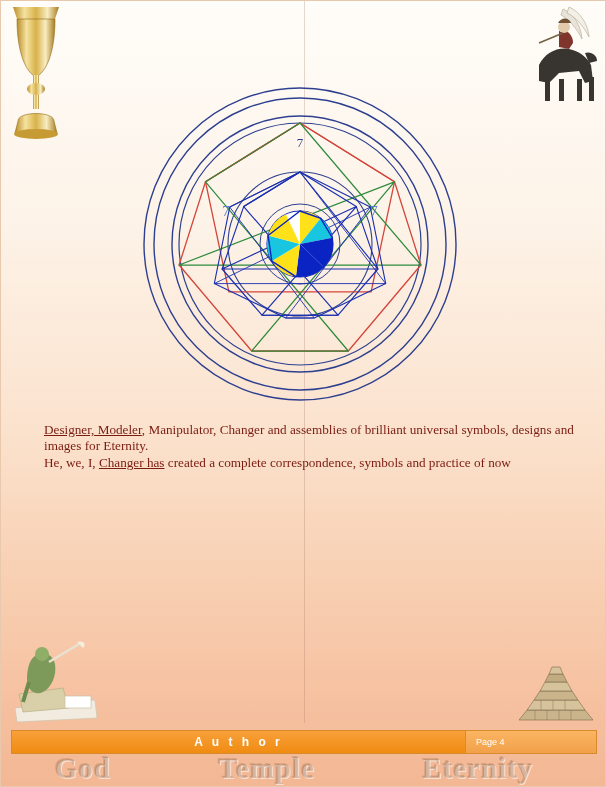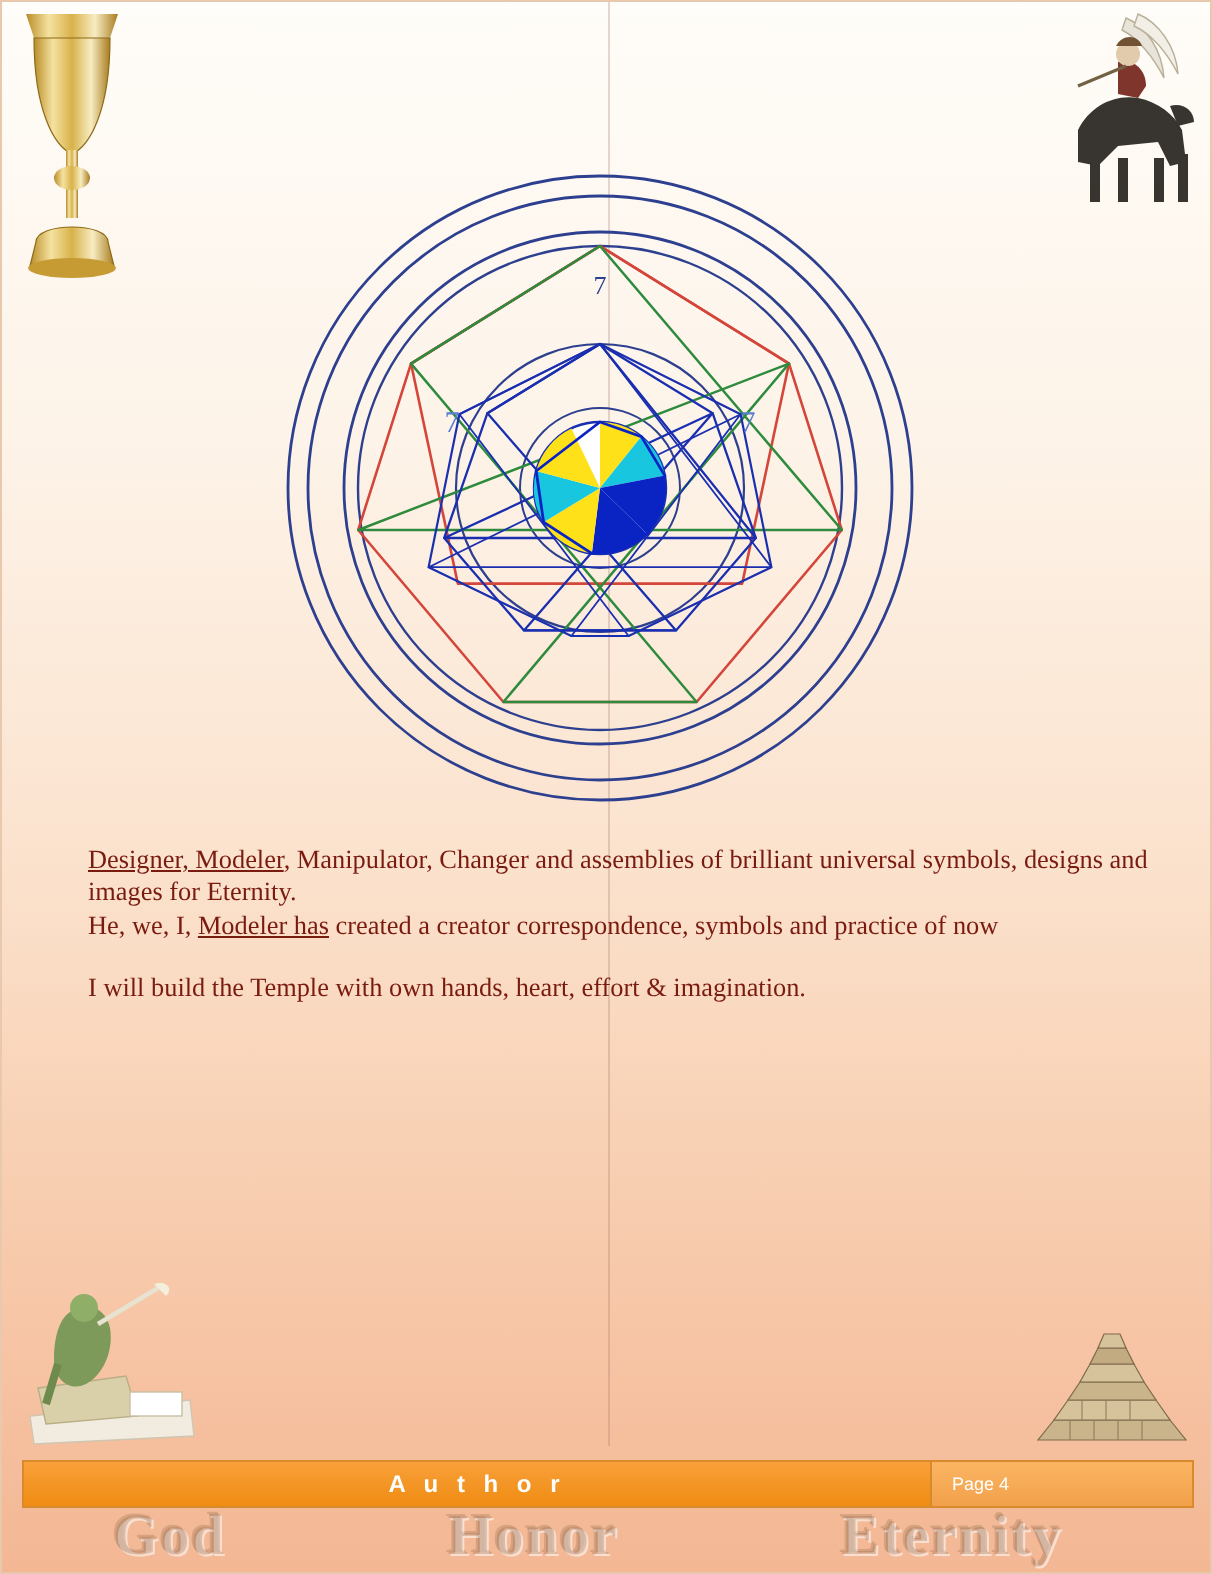--- a/index.html
+++ b/index.html
@@ -206,24 +206,23 @@
       <text x="100" y="137" text-anchor="middle" font-family="Liberation Serif, serif" font-size="15" fill="#5a7fd0">7</text>
       <text x="248" y="137" text-anchor="middle" font-family="Liberation Serif, serif" font-size="15" fill="#5a7fd0">7</text>
     </svg>
   </div>
 
   <div class="textblock">
     <p class="line">
       <span class="u">Designer,  Modeler</span><span>, Manipulator, Changer and assemblies  of brilliant universal symbols, designs and images for Eternity.</span>
     </p>
     <p class="line indent1">
-      <span>He, we, I, </span><span class="u">Modeler  has</span><span> created  a creator correspondence, symbols and practice of  now</span>
+      <span>He, we, I, </span><span class="u">Changer  has</span><span> created  a complete correspondence, symbols and practice of  now</span>
     </p>
     <div class="spacer"></div>
-    <p class="line indent2">I will build the Temple with own hands, heart, effort &amp; imagination.</p>
   </div>
 
   <div class="corner scribe">
     <svg viewBox="0 0 92 86" width="92" height="86">
       <path d="M6 70 L86 62 L88 80 L8 84 Z" fill="#f2ece0" stroke="#cfc5b0" stroke-width="0.7"></path>
       <path d="M10 56 L54 50 L60 70 L14 74 Z" fill="#d9cfa8" stroke="#b9ae86" stroke-width="0.7"></path>
       <g fill="#7e9a5a">
         <path d="M26 18 C34 12 44 16 46 26 C48 38 42 50 34 54 C26 58 18 52 18 42 C18 32 20 22 26 18 Z"></path>
       </g>
       <circle cx="33" cy="16" r="7" fill="#8fae68"></circle>
@@ -251,17 +250,17 @@
     </svg>
   </div>
 
   <div class="footer-bar">
     <div class="author-box">A u t h o r</div>
     <div class="page-box">Page 4</div>
   </div>
 
   <div class="watermark">
     <span class="wm-word">God</span>
-    <span class="wm-word">Honor</span>
+    <span class="wm-word">Temple</span>
     <span class="wm-word">Eternity</span>
   </div>
 
 </div>
 
 </body></html>

